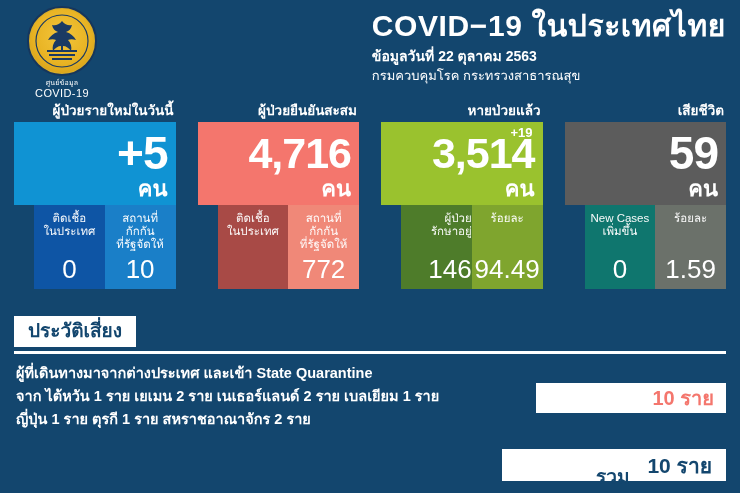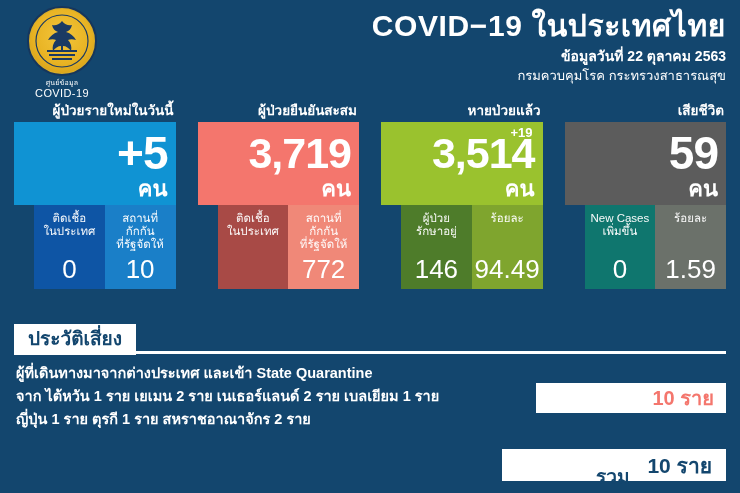--- a/index.html
+++ b/index.html
@@ -54,21 +54,20 @@
   .logo-cap-en {
     font-size: 11px;
     font-weight: normal;
     line-height: 12px;
     letter-spacing: .4px;
   }
   .title-block {
     position: absolute;
     right: 14px;
     top: 8px;
-    text-align: right;
     color: #ffffff;
   }
   .main-title {
     font-size: 30px;
     font-weight: bold;
     letter-spacing: .6px;
     line-height: 36px;
     white-space: nowrap;
   }
   .sub-title-1 {
@@ -169,39 +168,38 @@
   
   .c-blue .card-top { background: #1093d3; }
   .c-blue .sub-a { background: #0e55a5; }
   .c-blue .sub-b { background: #1a7fc8; }
 
   .c-red .card-top { background: #f4766d; }
   .c-red .sub-a { background: #a84a46; }
   .c-red .sub-b { background: #f08878; }
 
   .c-green .card-top { background: #9ac22e; }
-  .c-green .sub-a { background: #4e7c2a; }
+  .c-green .sub-a { background: #4e7c2a; align-items: flex-end; }
   .c-green .sub-b { background: #7fa52e; }
 
   .c-gray .card-top { background: #5c5c5c; }
   .c-gray .sub-a { background: #0f766e; }
   .c-gray .sub-b { background: #6b716a; }
 
   
   .risk-header {
     position: absolute;
     left: 14px;
     top: 316px;
     background: #ffffff;
     color: #13466e;
     font-size: 19px;
     font-weight: bold;
     line-height: 22px;
     padding: 4px 14px 5px 14px;
-    margin-top: 8px;
   }
   .risk-rule {
     position: absolute;
     left: 14px;
     top: 351px;
     width: 712px;
     height: 3px;
     background: #ffffff;
   }
   .risk-body {
@@ -298,21 +296,21 @@
         <div class="sub-label">ที่รัฐจัดให้</div>
         <div class="sub-value">10</div>
       </div>
     </div>
   </div>
 
   <div class="card c-red">
     <div class="card-label">ผู้ป่วยยืนยันสะสม</div>
     <div class="card-top">
       <span class="delta-badge"></span>
-      <span class="big-number wide">3,719</span>
+      <span class="big-number wide">4,716</span>
       <span class="unit-word">คน</span>
     </div>
     <div class="card-subs">
       <div class="sub-cell sub-a">
         <div class="sub-label">ติดเชื้อ</div>
         <div class="sub-label">ในประเทศ</div>
         <div class="sub-label"></div>
       </div>
       <div class="sub-cell sub-b">
         <div class="sub-label">สถานที่</div>

